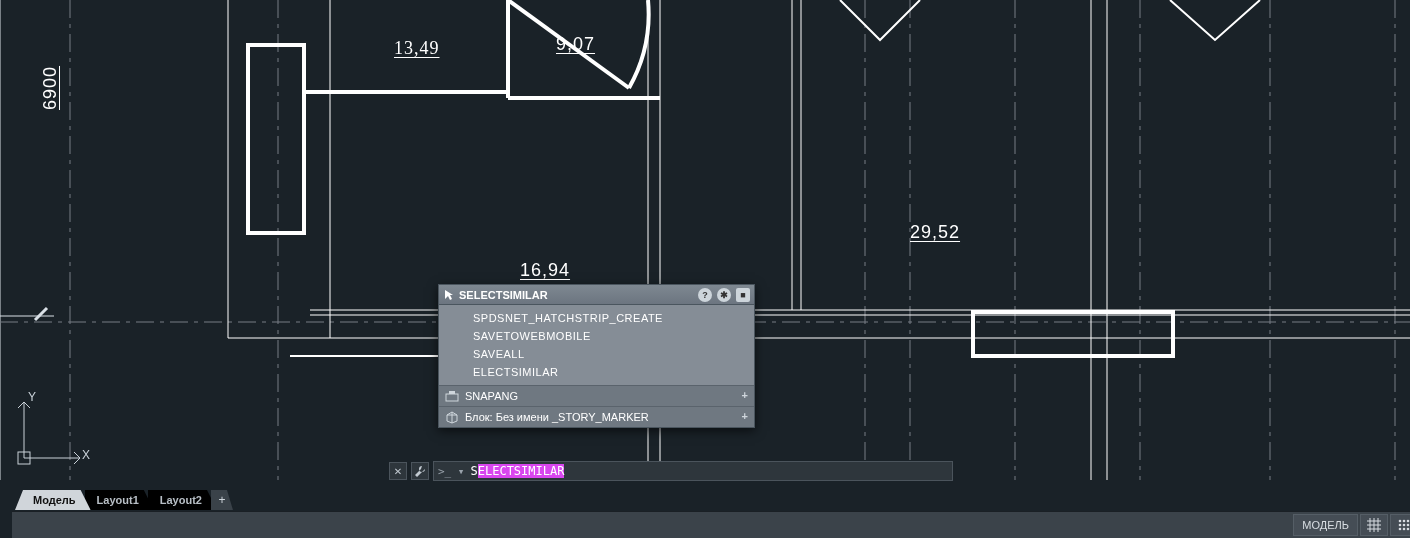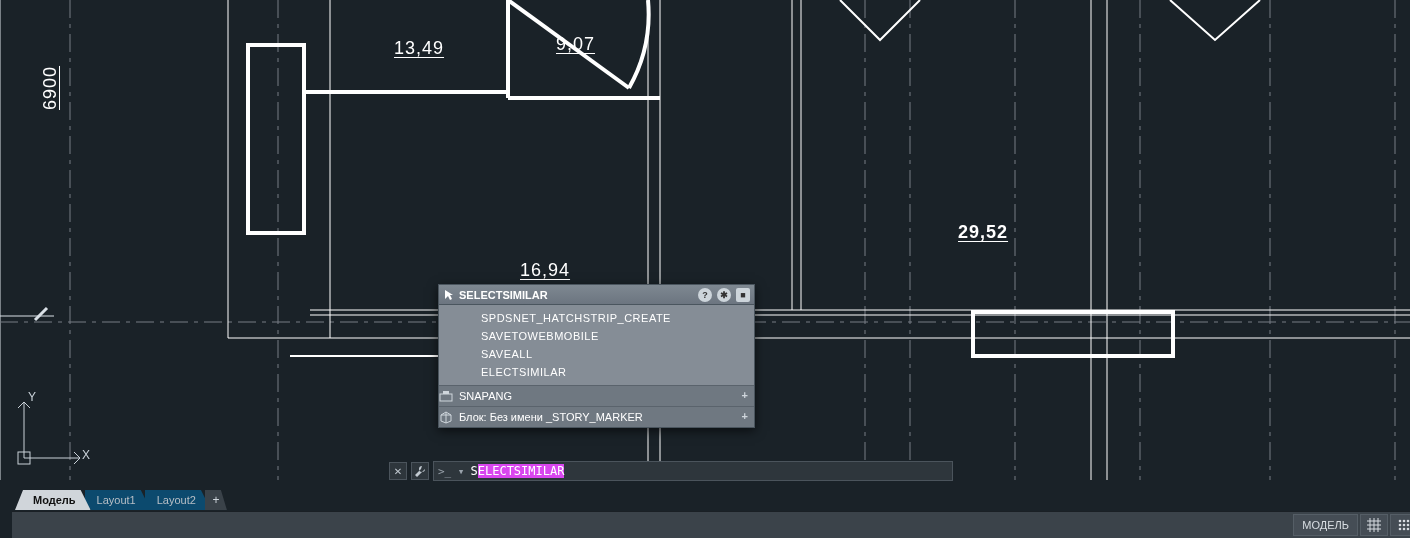--- a/index.html
+++ b/index.html
@@ -10,35 +10,35 @@
   .dim-vert { transform: rotate(-90deg); transform-origin: 0 0; }
 
   .footer { position: absolute; left:12px; bottom:0; width: 100%; height: 58px; text-align: right; }
 
   .cmdpal { position: absolute; left: 438px; top: 284px; width: 317px; background: #858d96; border: 1px solid #4a555e; font-size: 11px; color: #fff; box-shadow: 0 3px 10px rgba(0,0,0,.6); }
   .cmdpal .hdr { display:flex; align-items:center; height: 20px; background: linear-gradient(#7e8891,#6c7580); border-bottom: 1px solid #4a555e; padding: 0 4px; font-weight: bold; }
   .cmdpal .hdr .cursor-icn { width:12px; height:12px; margin-right:4px; }
   .cmdpal .hdr .sp { flex:1; }
   .cmdpal .hdr .rt > span { display:inline-block; width:14px; height:14px; border-radius:50%; text-align:center; line-height:14px; font-size:9px; color:#333; background:#cdd5db; margin-left:2px; }
   .cmdpal .hdr .rt .sq { border-radius:2px; }
-  .cmdpal .list { padding: 4px 16px; }
+  .cmdpal .list { padding: 4px 8px; }
   .cmdpal .item { padding: 3px 8px 3px 26px; font-size: 11px; letter-spacing: .5px; cursor:pointer; }
-  .cmdpal .extra { border-top: 1px solid #5a636c; background:#6f7881; padding: 3px 0; display:flex; align-items:center; gap:6px; position:relative; }
+  .cmdpal .extra { border-top: 1px solid #5a636c; background:#6f7881; padding: 3px 6px; display:flex; align-items:center; gap:6px; position:relative; }
   .cmdpal .extra .plus { position:absolute; right:6px; top:3px; font-weight:bold; color:#cfd6dc; }
   .cmdpal .extra .smicn { width:14px; height:14px; display:inline-block; }
 
   .cmdline-row { position:absolute; left:389px; top:461px; width:1020px; height:20px; display:flex; align-items:center; gap:4px; }
   .cmdline-row .toolbtn { width:18px; height:18px; display:flex; align-items:center; justify-content:center; color:#c2cad1; border:1px solid #4b545c; background:#2e363c; font-size:10px; }
   .cmdline-row .cmdline { flex:0 0 520px; height:20px; background:#2e363c; border:1px solid #4b545c; display:flex; align-items:center; padding:0 4px; gap:6px; }
   .cmdline-row .cmdline .prompt { color:#9aa3ac; font-family: Consolas, monospace; font-size:11px; }
   .cmdline-row .cmdline .typed { color:#fff; font-family: Consolas, monospace; font-size:12px; }
   .cmdline-row .cmdline .typed .sel { background:#d946ef; }
 
   .tabs { position:absolute; left:3px; bottom:28px; height:24px; display:flex; align-items:flex-end; gap:0; z-index:5; }
-  .tabs .tab { height:20px; padding:0 14px 0 12px; font-size:11px; color:#b8bfc6; background:#0c4a6e; border-right:1px solid #2a3137; display:flex; align-items:center; position:relative; clip-path: polygon(0 0, calc(100% - 10px) 0, 100% 100%, 0 100%); margin-right:-6px; }
+  .tabs .tab { height:20px; padding:0 14px 0 12px; font-size:11px; color:#b8bfc6; background:#000000; border-right:1px solid #2a3137; display:flex; align-items:center; position:relative; clip-path: polygon(0 0, calc(100% - 10px) 0, 100% 100%, 0 100%); margin-right:-6px;font-weight:bold; }
   .tabs .tab.active { background:#d0d5da; color:#111; font-weight:bold; z-index:2; }
   .tabs .tab.active.first { clip-path: polygon(8px 0, calc(100% - 10px) 0, 100% 100%, 0 100%); padding-left:18px; }
   .tabs .plus-tab { width:22px; height:20px; background:#3a4249; display:flex; align-items:center; justify-content:center; color:#cfd6dc; font-size:12px; clip-path: polygon(0 0, calc(100% - 6px) 0, 100% 100%, 0 100%); }
 
   .status { position:absolute; left:0; bottom:0; width:100%; height:27px; background:#3b434a; border-top:1px solid #1a2025; display:flex; align-items:center; justify-content:flex-end; padding:0 4px; gap:0; }
   .status .cell { height:22px; padding:0 8px; display:flex; align-items:center; color:#d8dde2; font-size:11px; border:1px solid #555e66; background:#454d55; margin-left:2px; }
   .status .cell.icn { padding:0 6px; }
   .status .gridicn { width:14px; height:14px; display:inline-block; }
 
   .ucs { position:absolute; left:14px; top:394px; color:#c9d1d8; font-size:12px; }
@@ -88,23 +88,23 @@
     </g>
     <g stroke="#ffffff" stroke-width="2" fill="none">
       <path d="M840 0 L880 40 L920 0"></path>
       <path d="M1170 0 L1215 40 L1260 0"></path>
     </g>
     <g stroke="#ffffff" stroke-width="2" fill="none">
       <line x1="290" y1="356" x2="440" y2="356"></line>
     </g>
   </svg>
 
-  <div class="dim" style="left:394px; top:38px;">13,49</div>
+  <div class="dim" style="left:394px; top:38px;font-family:Liberation Serif, serif;">13,49</div>
   <div class="dim" style="left:556px; top:34px;">9,07</div>
-  <div class="dim" style="left:958px; top:222px;font-weight:bold;">29,52</div>
+  <div class="dim" style="left:910px; top:222px;">29,52</div>
   <div class="dim" style="left:520px; top:260px;">16,94</div>
   <div class="dim dim-vert" style="left:40px; top:110px;">6900</div>
 
   <div class="ucs">
     <svg width="76" height="76">
         <g stroke="#c9d1d8" stroke-width="1" fill="none">
       <line x1="10" y1="64" x2="66" y2="64"></line>
           <polyline points="60,58 66,64 60,70"></polyline>
       <line x1="10" y1="64" x2="10" y2="8"></line>
           <polyline points="4,14 10,8 16,14"></polyline>

